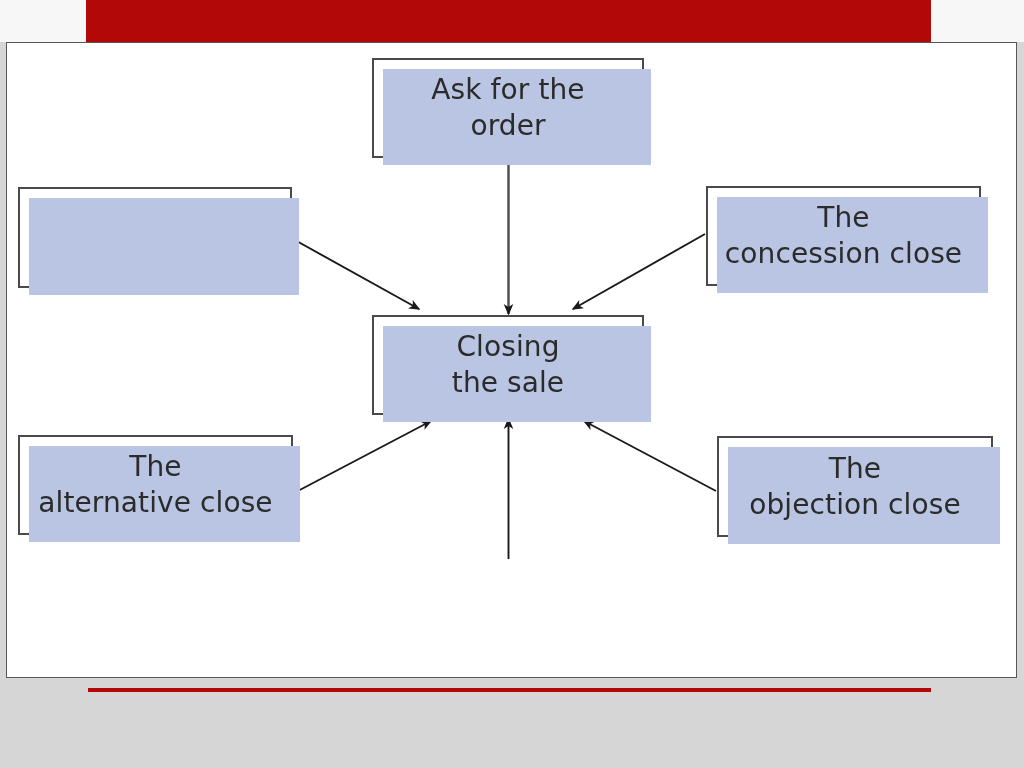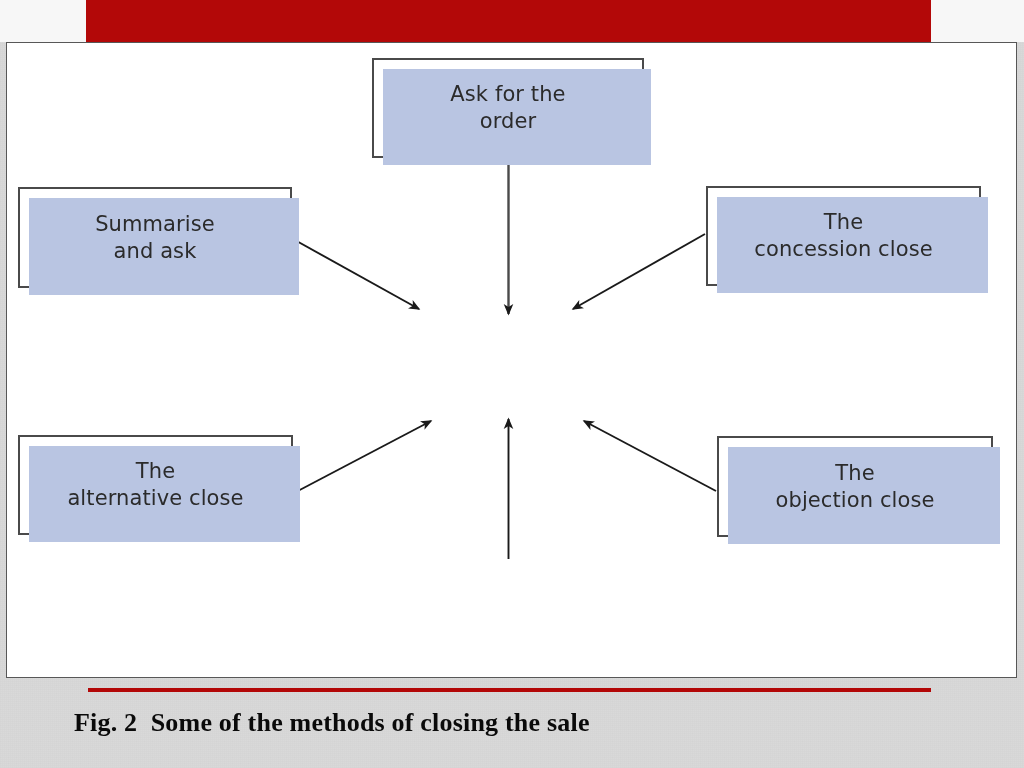--- a/index.html
+++ b/index.html
@@ -67,21 +67,21 @@
     position: absolute;
     box-sizing: border-box;
     background: #ffffff;
     border: 2px solid #4a4a4a;
     display: flex;
     align-items: center;
     justify-content: center;
     text-align: center;
     color: #2b2b2b;
     font-family: "DejaVu Sans", sans-serif;
-    font-size: 21px;
+    font-size: 28px;
     line-height: 1.28;
     letter-spacing: 0.1px;
     z-index: 3;
   }
   .node .shadow {
     position: absolute;
     left: 9px;
     top: 9px;
     width: 100%;
     height: 100%;
@@ -167,43 +167,45 @@
       </svg>
 
       <div class="node node-ask">
         <span class="shadow"></span>
         <span class="label">Ask for the
 order</span>
       </div>
 
       <div class="node node-summarise">
         <span class="shadow"></span>
-        <span class="label">Summarise
-and ask</span>
       </div>
 
       <div class="node node-concession">
         <span class="shadow"></span>
         <span class="label">The
 concession close</span>
       </div>
 
+      <div class="node node-closing">
+        <span class="shadow"></span>
+        <span class="label">Closing
+the sale</span>
+      </div>
 
       <div class="node node-alt">
         <span class="shadow"></span>
         <span class="label">The
 alternative close</span>
       </div>
 
       <div class="node node-objection">
         <span class="shadow"></span>
         <span class="label">The
 objection close</span>
       </div>
 
 
     </div>
   </div>
 
   <div class="caption-rule"></div>
-  <div class="caption-text">Fig. 2  Some of the methods of closing the sale</div>
 
 </div>
 
 </body></html>

